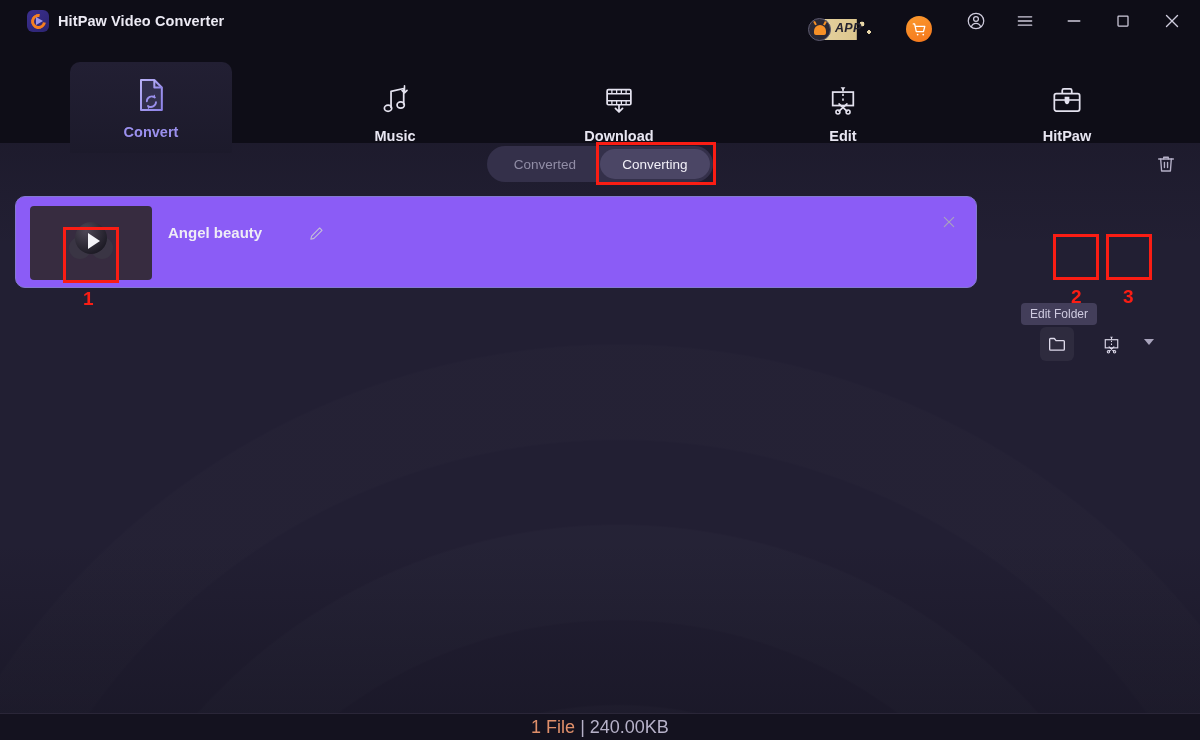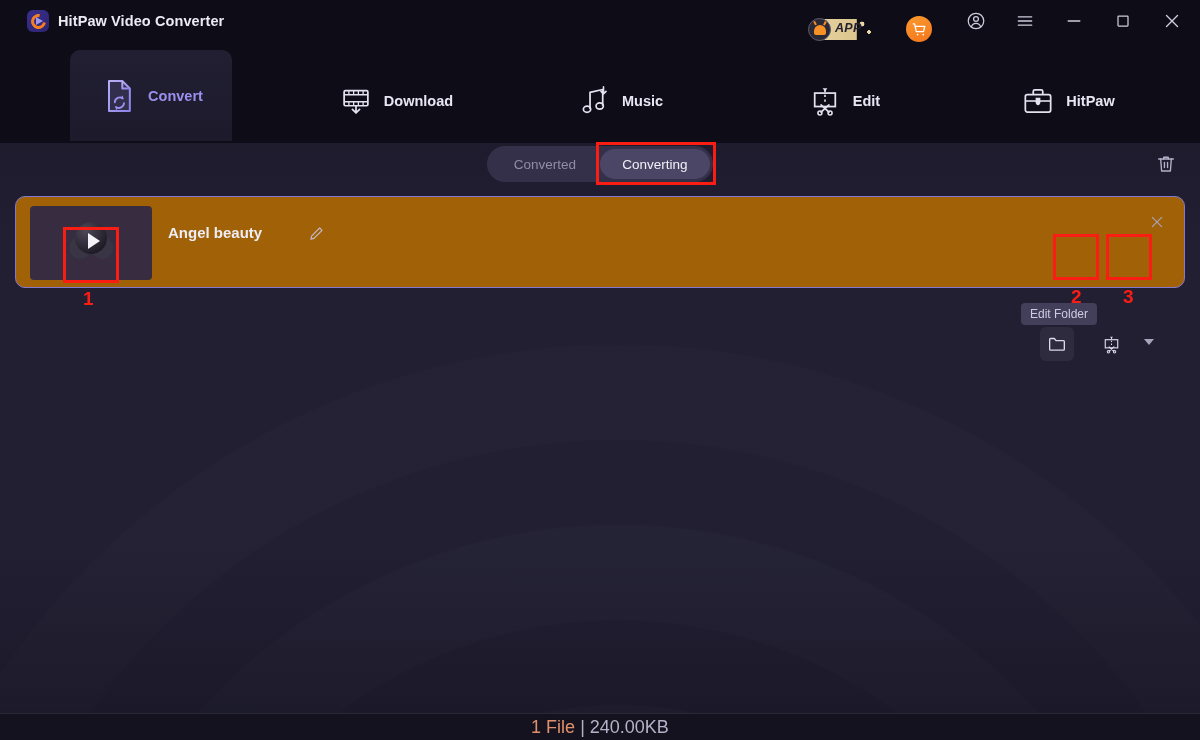--- a/index.html
+++ b/index.html
@@ -166,23 +166,23 @@
     position: absolute;
     left: 0; top: 42px;
     width: 1200px; height: 101px;
     background: #0e0d17;
     display: flex;
     z-index: 18;
   }
   .nav-tab {
     width: 162px;
     height: 101px;
-    margin-top: 8px;
-    display: flex;
-    flex-direction: row;
+    margin-top: 20px;
+    display: flex;
+    flex-direction: column;
     align-items: center;
     justify-content: center;
     gap: 9px;
     cursor: pointer;
     position: relative;
   }
   .nav-tab:nth-child(1) { margin-left: 70px; }
   .nav-tab:nth-child(2) { margin-left: 82px; }
   .nav-tab:nth-child(3) { margin-left: 62px; }
   .nav-tab:nth-child(4) { margin-left: 62px; }
@@ -281,22 +281,22 @@
     display: flex;
     align-items: center;
     justify-content: center;
     cursor: pointer;
   }
 
   
   .card {
     position: absolute;
     left: 15px; top: 53px;
-    width: 1170px; height: 92px;
-    background: #a16207;
+    width: 962px; height: 92px;
+    background: #8b5cf6;
     border: 1px solid #8379d0;
     border-radius: 10px;
     z-index: 5;
   }
   .thumb {
     position: absolute;
     left: 14px; top: 9px;
     width: 122px; height: 74px;
     border-radius: 4px;
     background: #372c40;
@@ -535,36 +535,36 @@
         <path d="M28 6v9h9" stroke="url(#gc)" stroke-width="2.4" stroke-linejoin="round"></path>
         <path d="M19 31.5a6 6 0 0 1 9.6-4.6M30 32.5a6 6 0 0 1-9.6 4.6" stroke="#9b90ee" stroke-width="2.2" stroke-linecap="round"></path>
         <path d="M28.6 23.4l.4 3.9-3.9-.5z" fill="#9b90ee"></path>
         <path d="M20.4 41l-.4-3.9 3.9.5z" fill="#9b90ee"></path>
       </svg>
       <div class="nav-label">Convert</div>
     </div>
 
     <div class="nav-tab">
       <svg width="38" height="38" viewBox="0 0 48 48" fill="none">
+        <path d="M19 34V13l16-3.5V30" stroke="#e4e2ef" stroke-width="2.2" stroke-linejoin="round"></path>
+        <ellipse cx="15.2" cy="34.4" rx="4.6" ry="3.9" stroke="#e4e2ef" stroke-width="2.2"></ellipse>
+        <ellipse cx="31.2" cy="30.4" rx="4.6" ry="3.9" stroke="#e4e2ef" stroke-width="2.2"></ellipse>
+        <path d="M36 6v9m0 0l-3.2-3.2M36 15l3.2-3.2" stroke="#e4e2ef" stroke-width="2" stroke-linecap="round" stroke-linejoin="round"></path>
+      </svg>
+      <div class="nav-label">Music</div>
+    </div>
+
+    <div class="nav-tab">
+      <svg width="38" height="38" viewBox="0 0 48 48" fill="none">
         <rect x="9" y="11" width="30" height="19" rx="1.6" stroke="#e4e2ef" stroke-width="2.2"></rect>
         <path d="M9 16h30M9 25h30" stroke="#e4e2ef" stroke-width="1.8"></path>
         <path d="M15 11v5M21 11v5M27 11v5M33 11v5M15 25v5M21 25v5M27 25v5M33 25v5" stroke="#e4e2ef" stroke-width="1.6"></path>
         <path d="M24 30v9m0 0l-4.5-4.5M24 39l4.5-4.5" stroke="#e4e2ef" stroke-width="2.2" stroke-linecap="round" stroke-linejoin="round"></path>
       </svg>
       <div class="nav-label">Download</div>
-    </div>
-
-    <div class="nav-tab">
-      <svg width="38" height="38" viewBox="0 0 48 48" fill="none">
-        <path d="M19 34V13l16-3.5V30" stroke="#e4e2ef" stroke-width="2.2" stroke-linejoin="round"></path>
-        <ellipse cx="15.2" cy="34.4" rx="4.6" ry="3.9" stroke="#e4e2ef" stroke-width="2.2"></ellipse>
-        <ellipse cx="31.2" cy="30.4" rx="4.6" ry="3.9" stroke="#e4e2ef" stroke-width="2.2"></ellipse>
-        <path d="M36 6v9m0 0l-3.2-3.2M36 15l3.2-3.2" stroke="#e4e2ef" stroke-width="2" stroke-linecap="round" stroke-linejoin="round"></path>
-      </svg>
-      <div class="nav-label">Music</div>
     </div>
 
     <div class="nav-tab">
       <svg width="38" height="38" viewBox="0 0 48 48" fill="none">
         <rect x="11" y="14" width="26" height="17" stroke="#e4e2ef" stroke-width="2.2"></rect>
         <path d="M24 10v18" stroke="#e4e2ef" stroke-width="2" stroke-dasharray="3 3"></path>
         <path d="M21 8l3 4 3-4z" fill="#e4e2ef"></path>
         <path d="M19 29l10 9M29 29l-10 9" stroke="#e4e2ef" stroke-width="2.2" stroke-linecap="round"></path>
         <circle cx="17.6" cy="39.2" r="2.5" stroke="#e4e2ef" stroke-width="2"></circle>
         <circle cx="30.4" cy="39.2" r="2.5" stroke="#e4e2ef" stroke-width="2"></circle>

